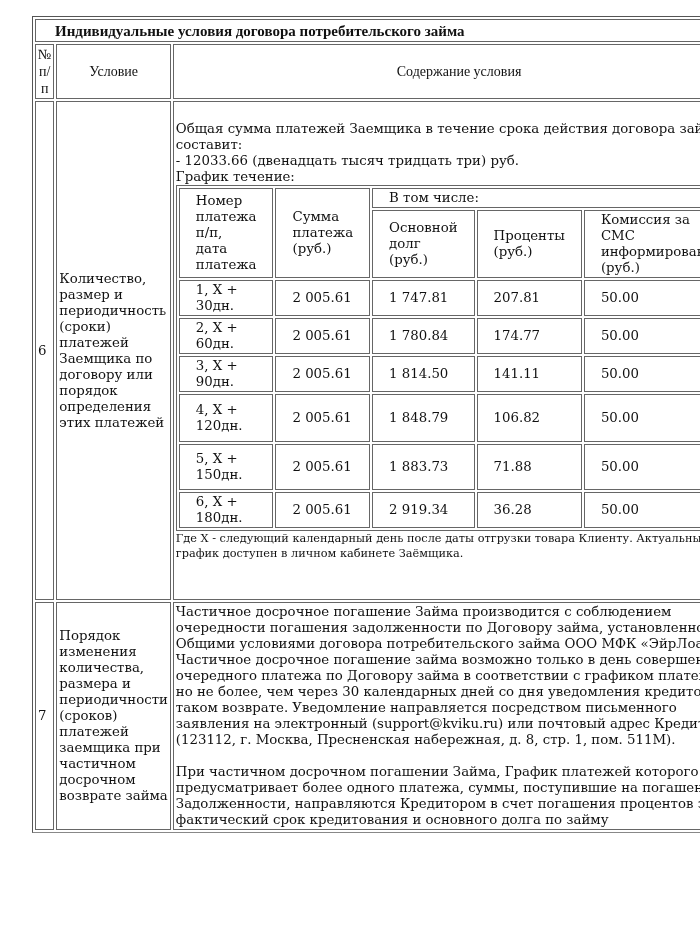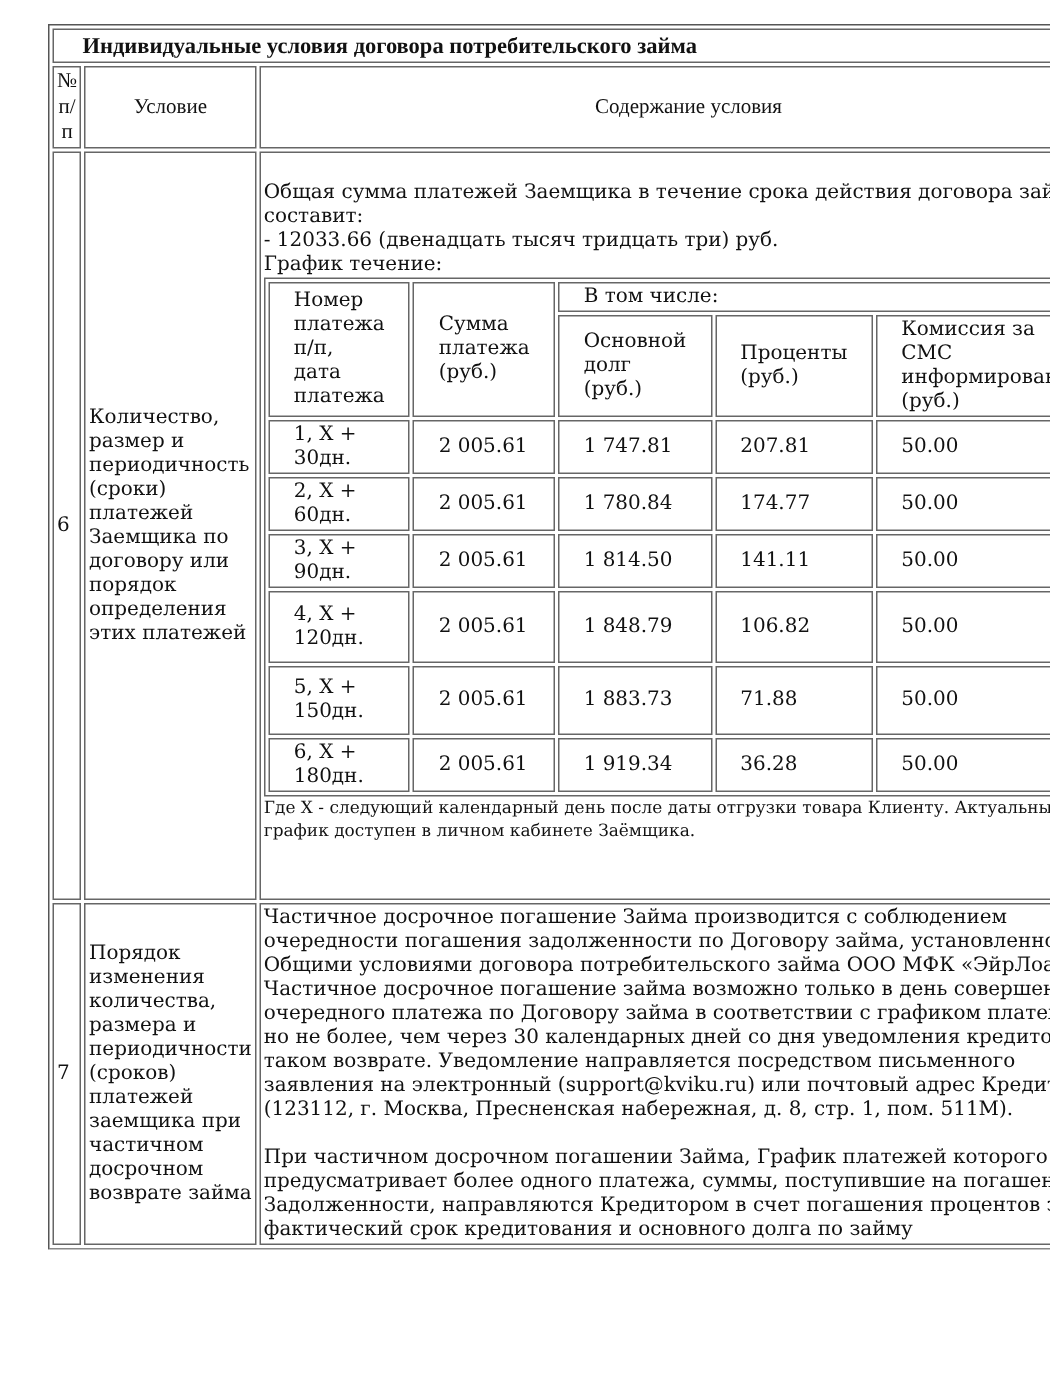--- a/index.html
+++ b/index.html
@@ -93,21 +93,21 @@
             <tr style="height:46px;">
               <td>5, X + 150дн.</td>
               <td>2 005.61</td>
               <td>1 883.73</td>
               <td>71.88</td>
               <td>50.00</td>
             </tr>
             <tr style="height:36px;">
               <td>6, X + 180дн.</td>
               <td>2 005.61</td>
-              <td>1 919.34</td>
+              <td>2 919.34</td>
               <td>36.28</td>
               <td>50.00</td>
             </tr>
           </tbody>
         </table>
         <p class="note">Где X - следующий календарный день после даты отгрузки товара Клиенту. Актуальный график доступен в личном кабинете Заёмщика.</p>
         <div style="height:36px;"></div>
       </td>
     </tr>
 

